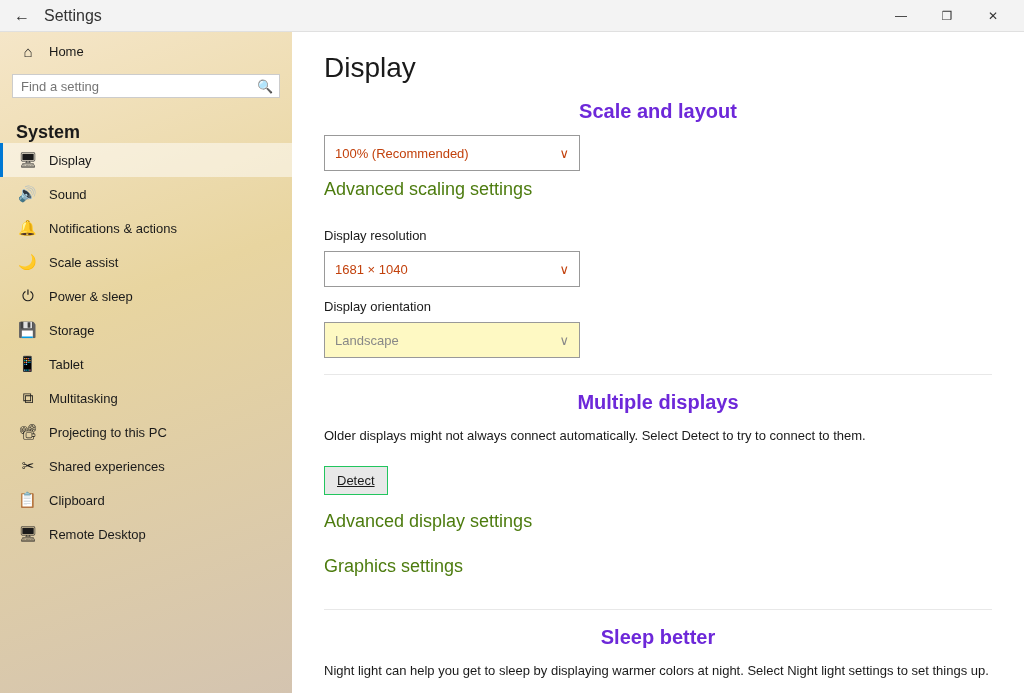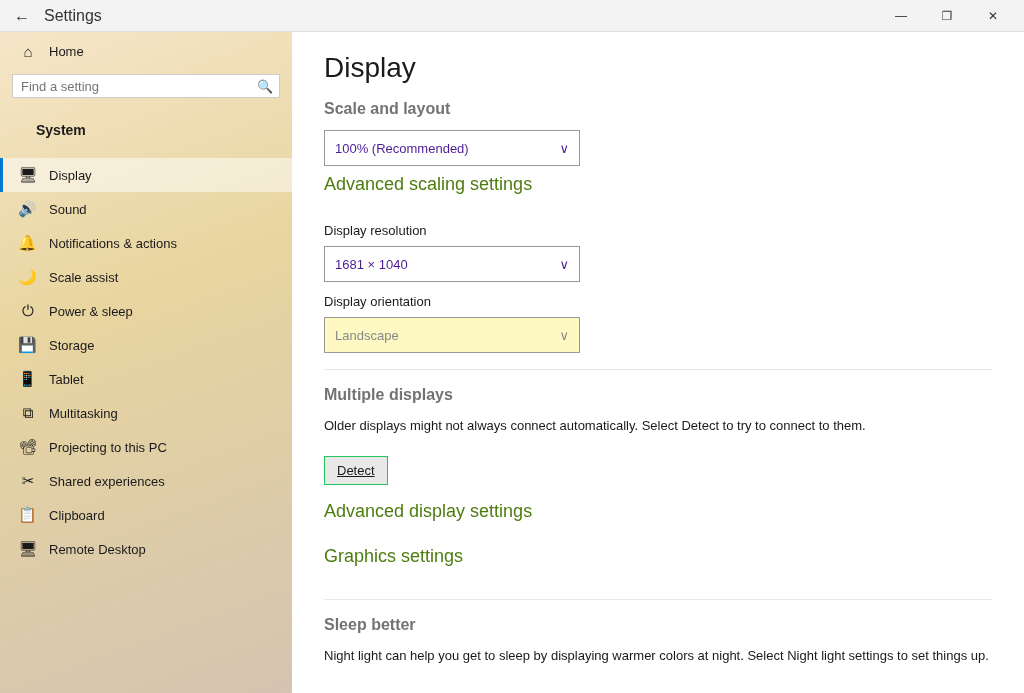--- a/index.html
+++ b/index.html
@@ -57,25 +57,24 @@
       width: 292px;
       background: linear-gradient(160deg, #f5e6c8 0%, #e8d5a0 40%, #d4c4b0 100%);
       display: flex;
       flex-direction: column;
       flex-shrink: 0;
       overflow-y: auto;
       overflow-x: hidden;
     }
 
     .sidebar-system-label {
-      padding: 16px 16px 20px 16px;
-      font-size: 14px;
+      padding: 16px 16px 0 16px;
+      font-size: 18px;
       font-weight: 600;
       color: #1a1a1a;
-      margin-left: 20px;
     }
 
     .search-box {
       margin: 4px 12px 8px 12px;
       position: relative;
       display: flex;
       align-items: center;
     }
     .search-box input {
       width: 100%;
@@ -140,44 +139,45 @@
     .content::-webkit-scrollbar-thumb { background: #c0c0c0; }
 
     .page-title {
       font-size: 28px;
       font-weight: 300;
       color: #1a1a1a;
       margin-bottom: 16px;
     }
 
     .section-title {
-      font-size: 16px;
+      font-size: 20px;
       font-weight: 600;
-      color: #737373;
+      color: #6d28d9;
       margin-bottom: 12px;
+      text-align: center;
     }
 
     .label {
       font-size: 13px;
       color: #1a1a1a;
       margin-bottom: 8px;
     }
 
     .dropdown {
       width: 256px;
       height: 36px;
       border: 1px solid #999;
       background: white;
       display: flex;
       align-items: center;
       justify-content: space-between;
       padding: 0 10px;
       cursor: pointer;
       font-size: 13px;
-      color: #4c1d95;
+      color: #c2410c;
       margin-bottom: 8px;
     }
     .dropdown.disabled {
       background: #fef9c3;
       color: #888;
       cursor: default;
     }
 
     .link {
       color: #4d7c0f;

